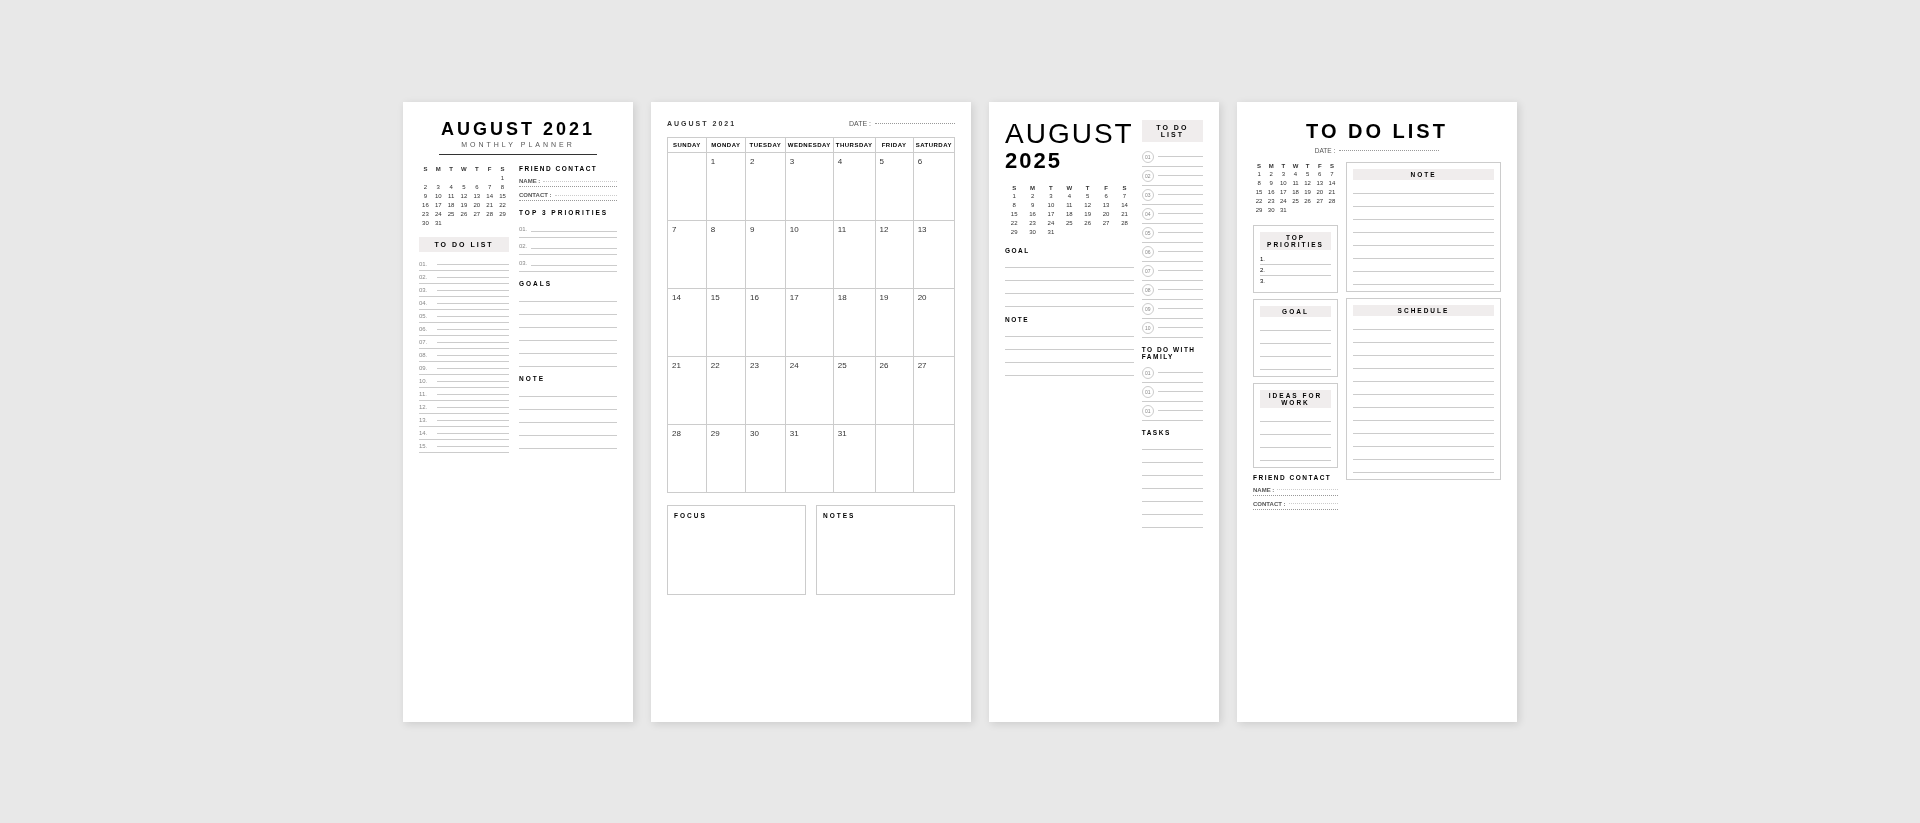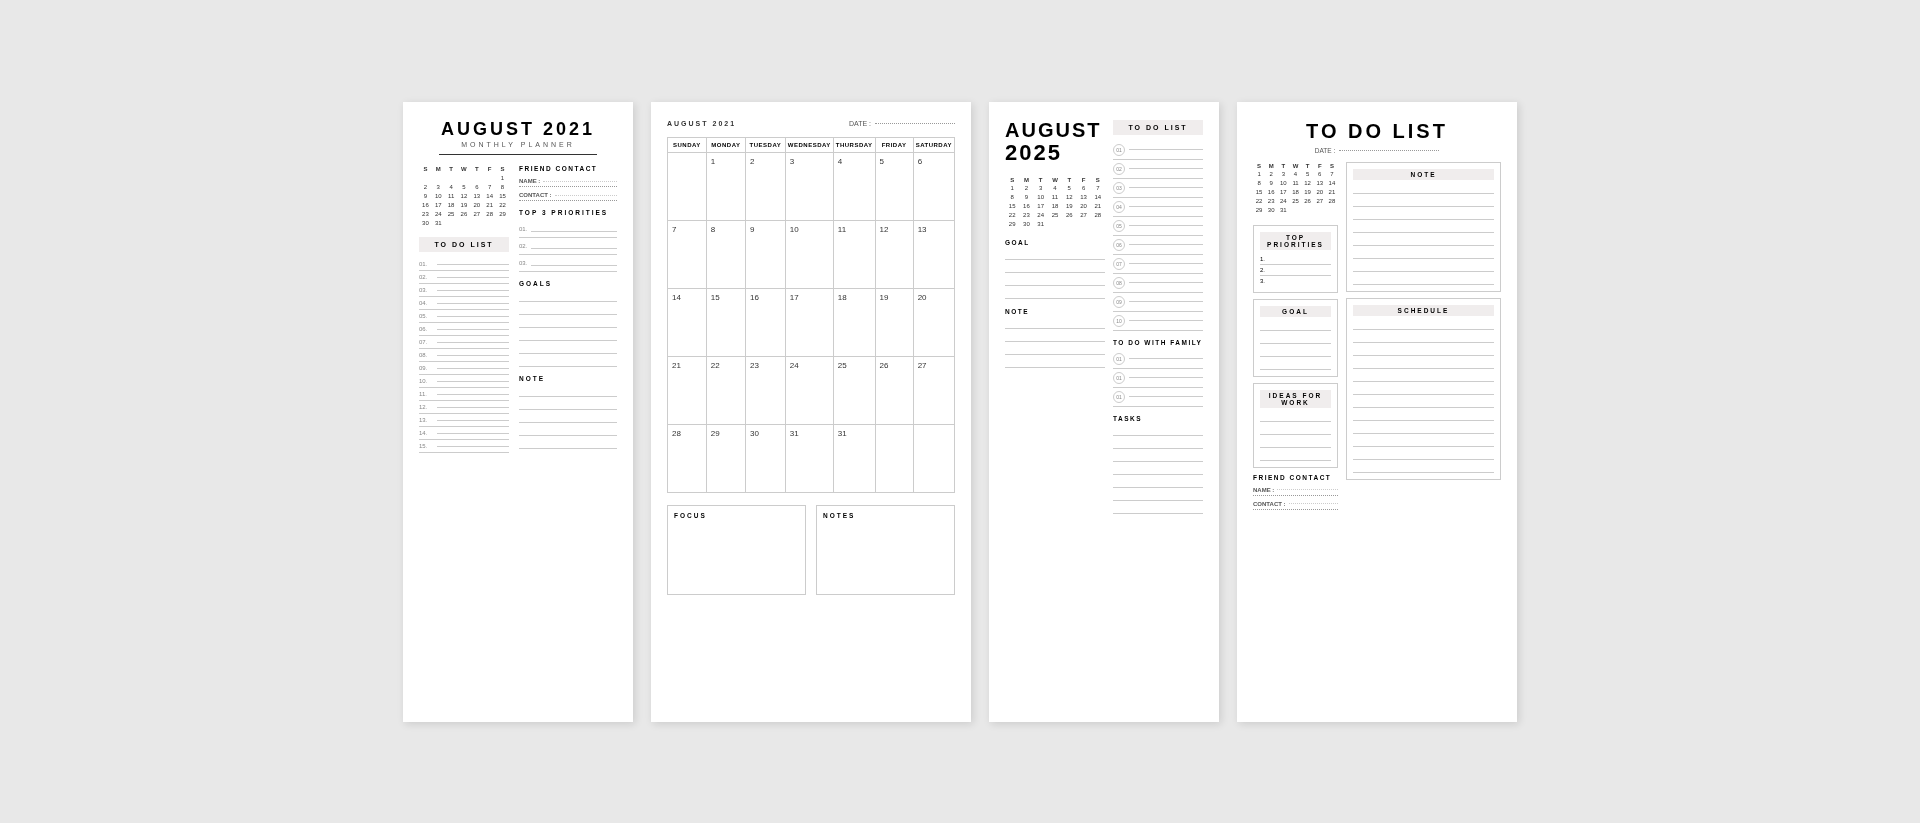--- a/index.html
+++ b/index.html
@@ -195,22 +195,22 @@
       letter-spacing: 2px;
       text-transform: uppercase;
       margin-bottom: 4px;
     }
     
     .page3 { width: 230px; min-height: 620px; }
     .page3-layout { display: flex; gap: 8px; }
     .page3-left { flex: 0 0 100px; }
     .page3-right { flex: 1; }
     .page3-title {
-      font-size: 20px;
-      font-weight: 700;
+      font-size: 28px;
+      font-weight: 400;
       text-transform: uppercase;
       letter-spacing: 2px;
       line-height: 1.0;
     }
     .page3-year {
       font-size: 22px;
       font-weight: 900;
       letter-spacing: 2px;
     }
     .numbered-list { list-style: none; }

